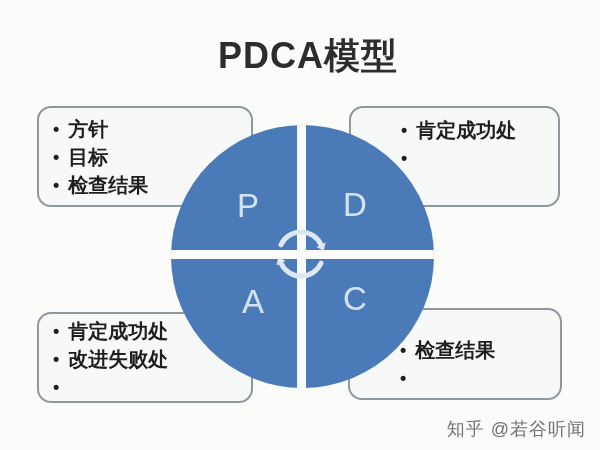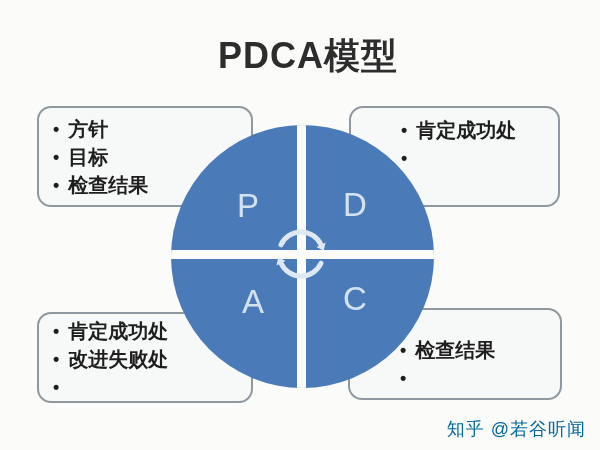--- a/index.html
+++ b/index.html
@@ -42,21 +42,21 @@
   }
   .q-p{left:77px; top:81px;}
   .q-d{left:184px;top:80px;}
   .q-a{left:82px; top:177px;}
   .q-c{left:184px;top:174px;}
   .cycle-icon{position:absolute;left:98px;top:97px;width:64px;height:64px;}
   .cycle-icon path{stroke:#dde8f2;stroke-width:5;fill:none;stroke-linecap:round;}
   .cycle-icon polygon{fill:#dde8f2;}
   .watermark{
     position:absolute;right:14px;top:417px;
-    font-size:18px;color:#0369a1;letter-spacing:1px;
+    font-size:18px;color:#737373;letter-spacing:1px;
   }
 </style>
 </head>
 <body>
 
 <div class="stage">
 
   <h1 class="title">PDCA模型</h1>
 
   <div class="box box-plan">

